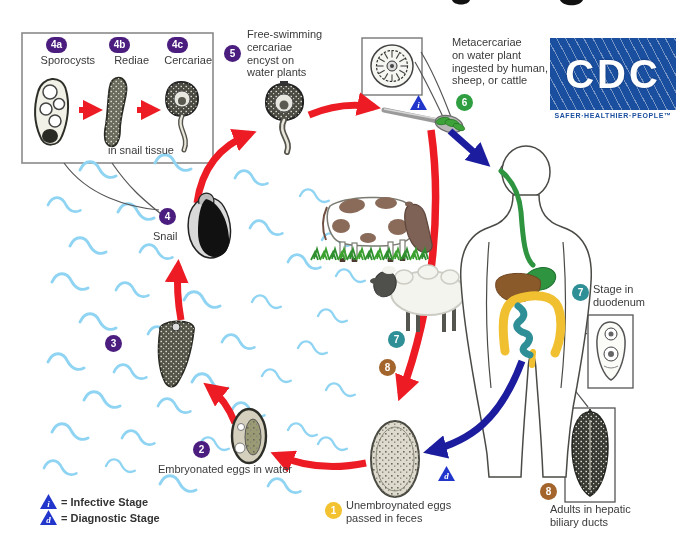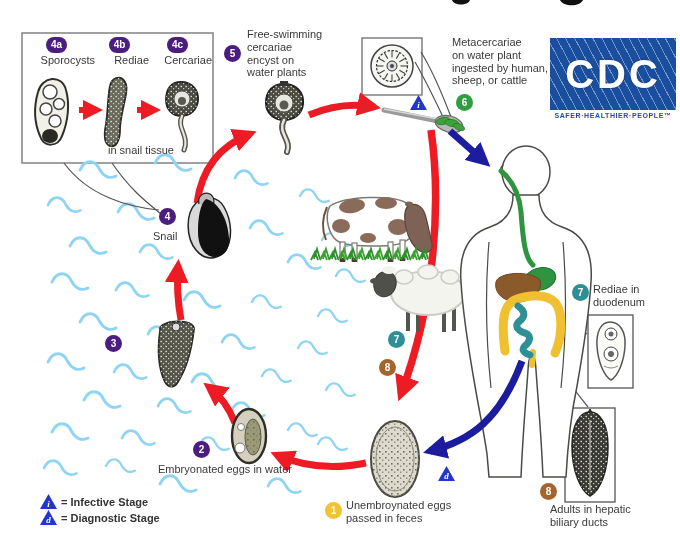--- a/index.html
+++ b/index.html
@@ -343,21 +343,21 @@
 passed in feces</div>
 
 <div class="tri" style="left:438px;top:466px;">
       <span>d</span>
     </div>
 
 <span class="badge teal" style="left:388px;top:331px;">7</span>
 <span class="badge brown" style="left:379px;top:359px;">8</span>
 
 <span class="badge teal" style="left:572px;top:284px;">7</span>
-<div class="lbl" style="left:593px;top:283px;width:72px;">Rediae in
+<div class="lbl" style="left:593px;top:283px;width:72px;">Stage in
 duodenum</div>
 
 <span class="badge brown" style="left:540px;top:483px;">8</span>
 <div class="lbl" style="left:550px;top:503px;width:100px;">Adults in hepatic
 biliary ducts</div>
 
 <div class="tri" style="left:40px;top:494px;">
       <span>i</span>
     </div>
 <div class="legend-row" style="left:61px;top:496px;">= Infective Stage</div>

